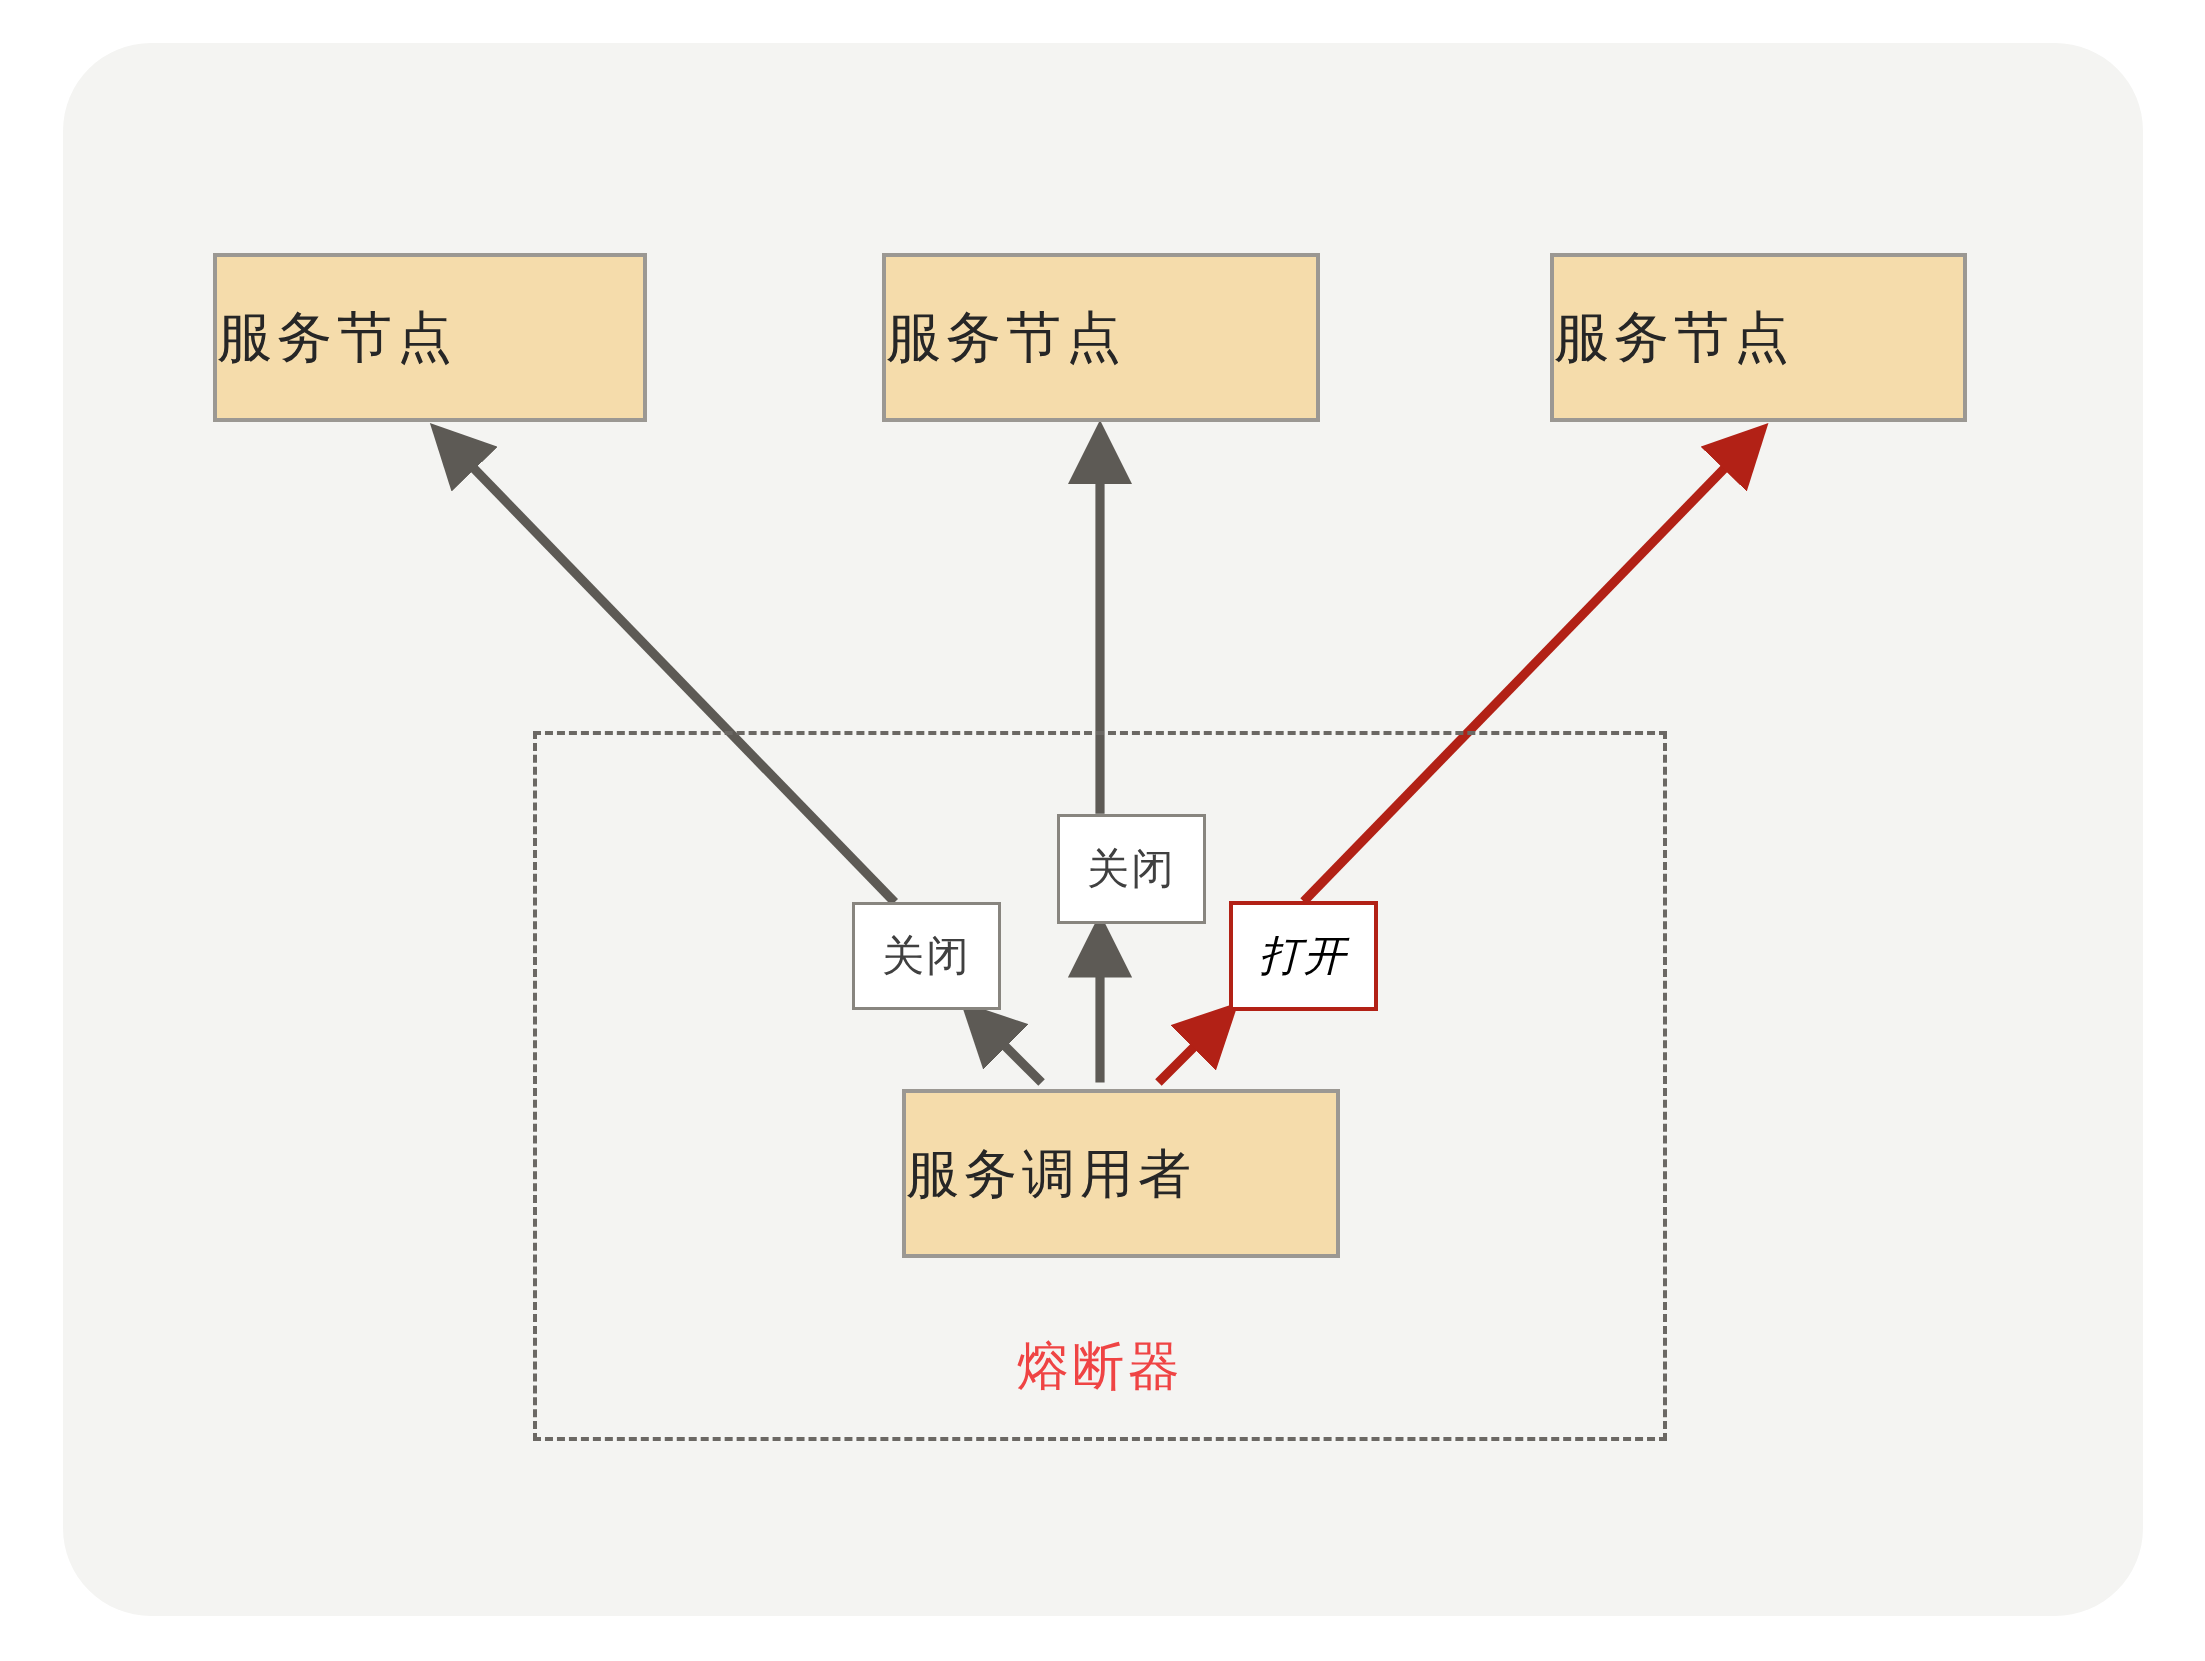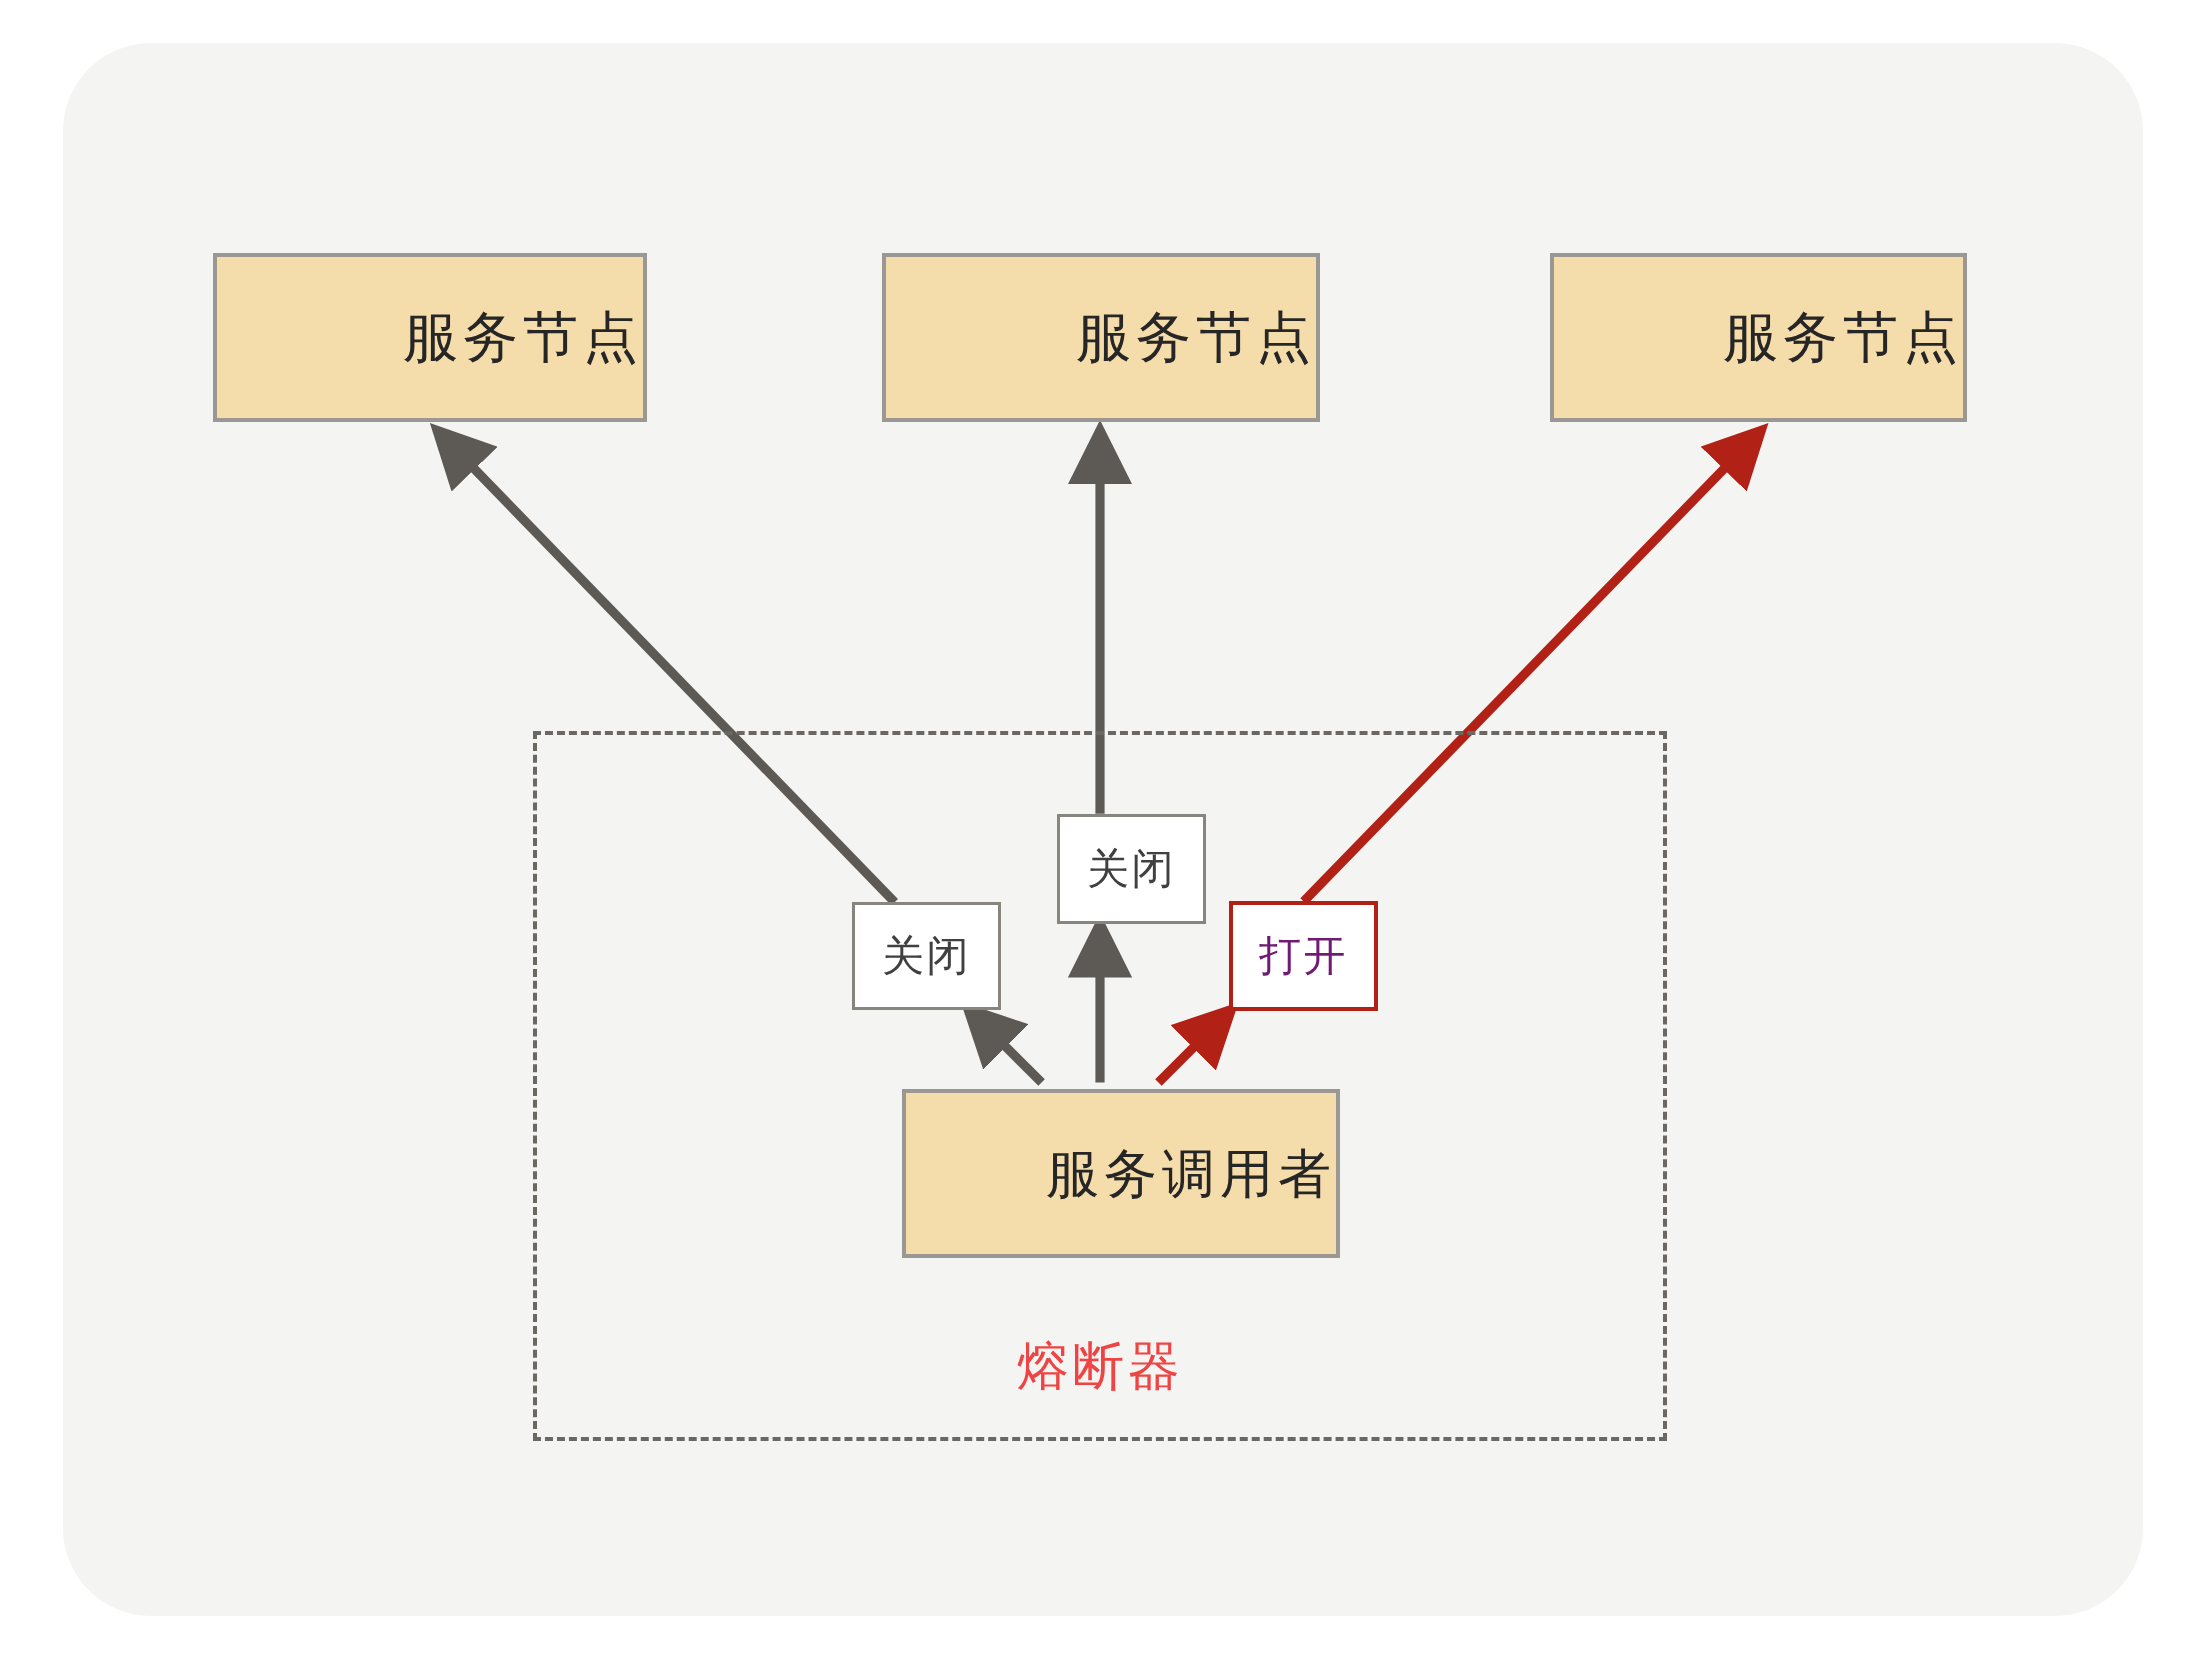--- a/index.html
+++ b/index.html
@@ -37,26 +37,25 @@
     height: 1661px;
     pointer-events: none;
   }
   .node-box {
     position: absolute;
     box-sizing: border-box;
     background: #F5DCAB;
     border: 4.2px solid #9B9893;
     display: flex;
     align-items: center;
-    justify-content: flex-end;
+    justify-content: flex-start;
     color: #262626;
     font-size: 55px;
     letter-spacing: 5px;
     line-height: 1;
-    padding-left: 24px;
   }
   .node-1 { left: 213px;  top: 253px;  width: 434px; height: 169px; }
   .node-2 { left: 882px; top: 253px;  width: 438px; height: 169px; }
   .node-3 { left: 1550px; top: 253px;  width: 417px; height: 169px; }
   .caller  { left: 902px; top: 1089px; width: 438px; height: 169px; font-size: 53px; }
 
   .dashed-container {
     position: absolute;
     left: 533px;
     top: 731px;
@@ -90,21 +89,22 @@
     line-height: 1;
     letter-spacing: 2.5px;
   }
   .state-closed {
     border: 3.3px solid #88857F;
     color: #404040;
     margin-left: 32px;
   }
   .state-open {
     border: 4.2px solid #B22116;
-    color: #701a75;
+    color: #000000;
+    font-style: italic;
   }
   .label-left   { left: 820px;  top: 902px; width: 149px; height: 108px; }
   .label-middle { left: 1025px; top: 814px;  width: 149px; height: 110px; }
   .label-right  { left: 1229px; top: 901px; width: 149px; height: 110px; }
 </style>
 </head>
 <body>
 
 <div id="canvas">
 

